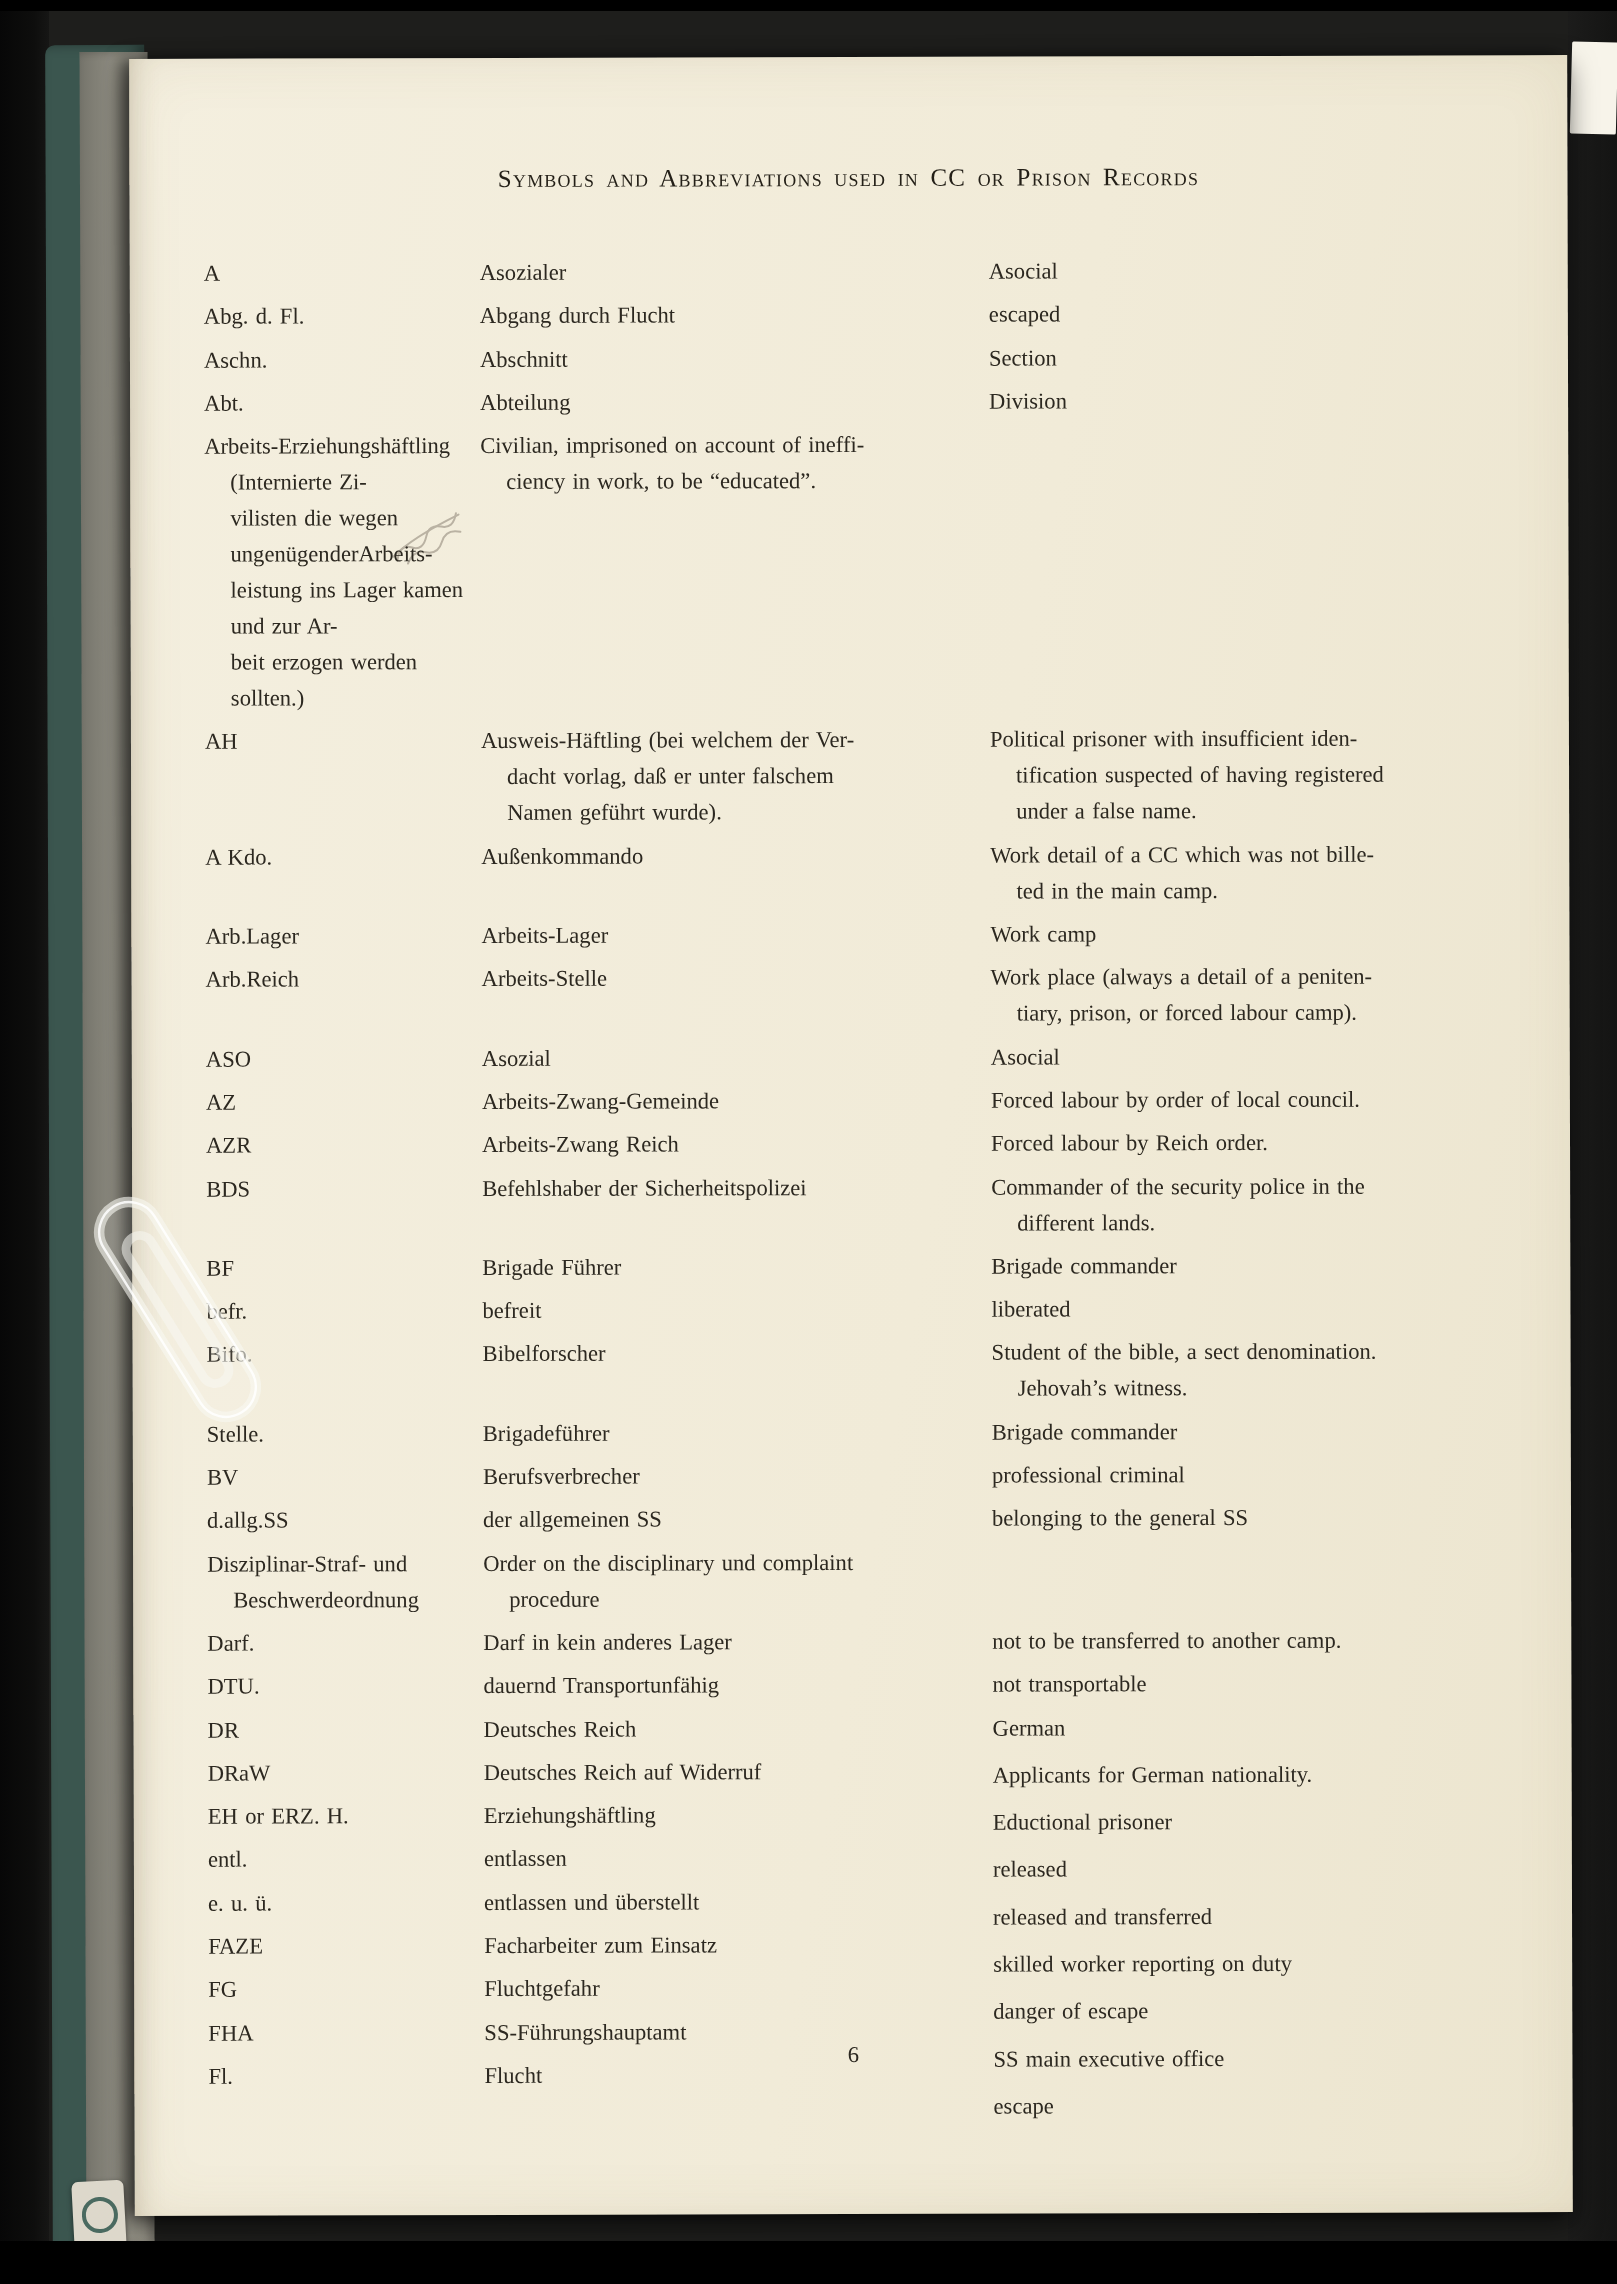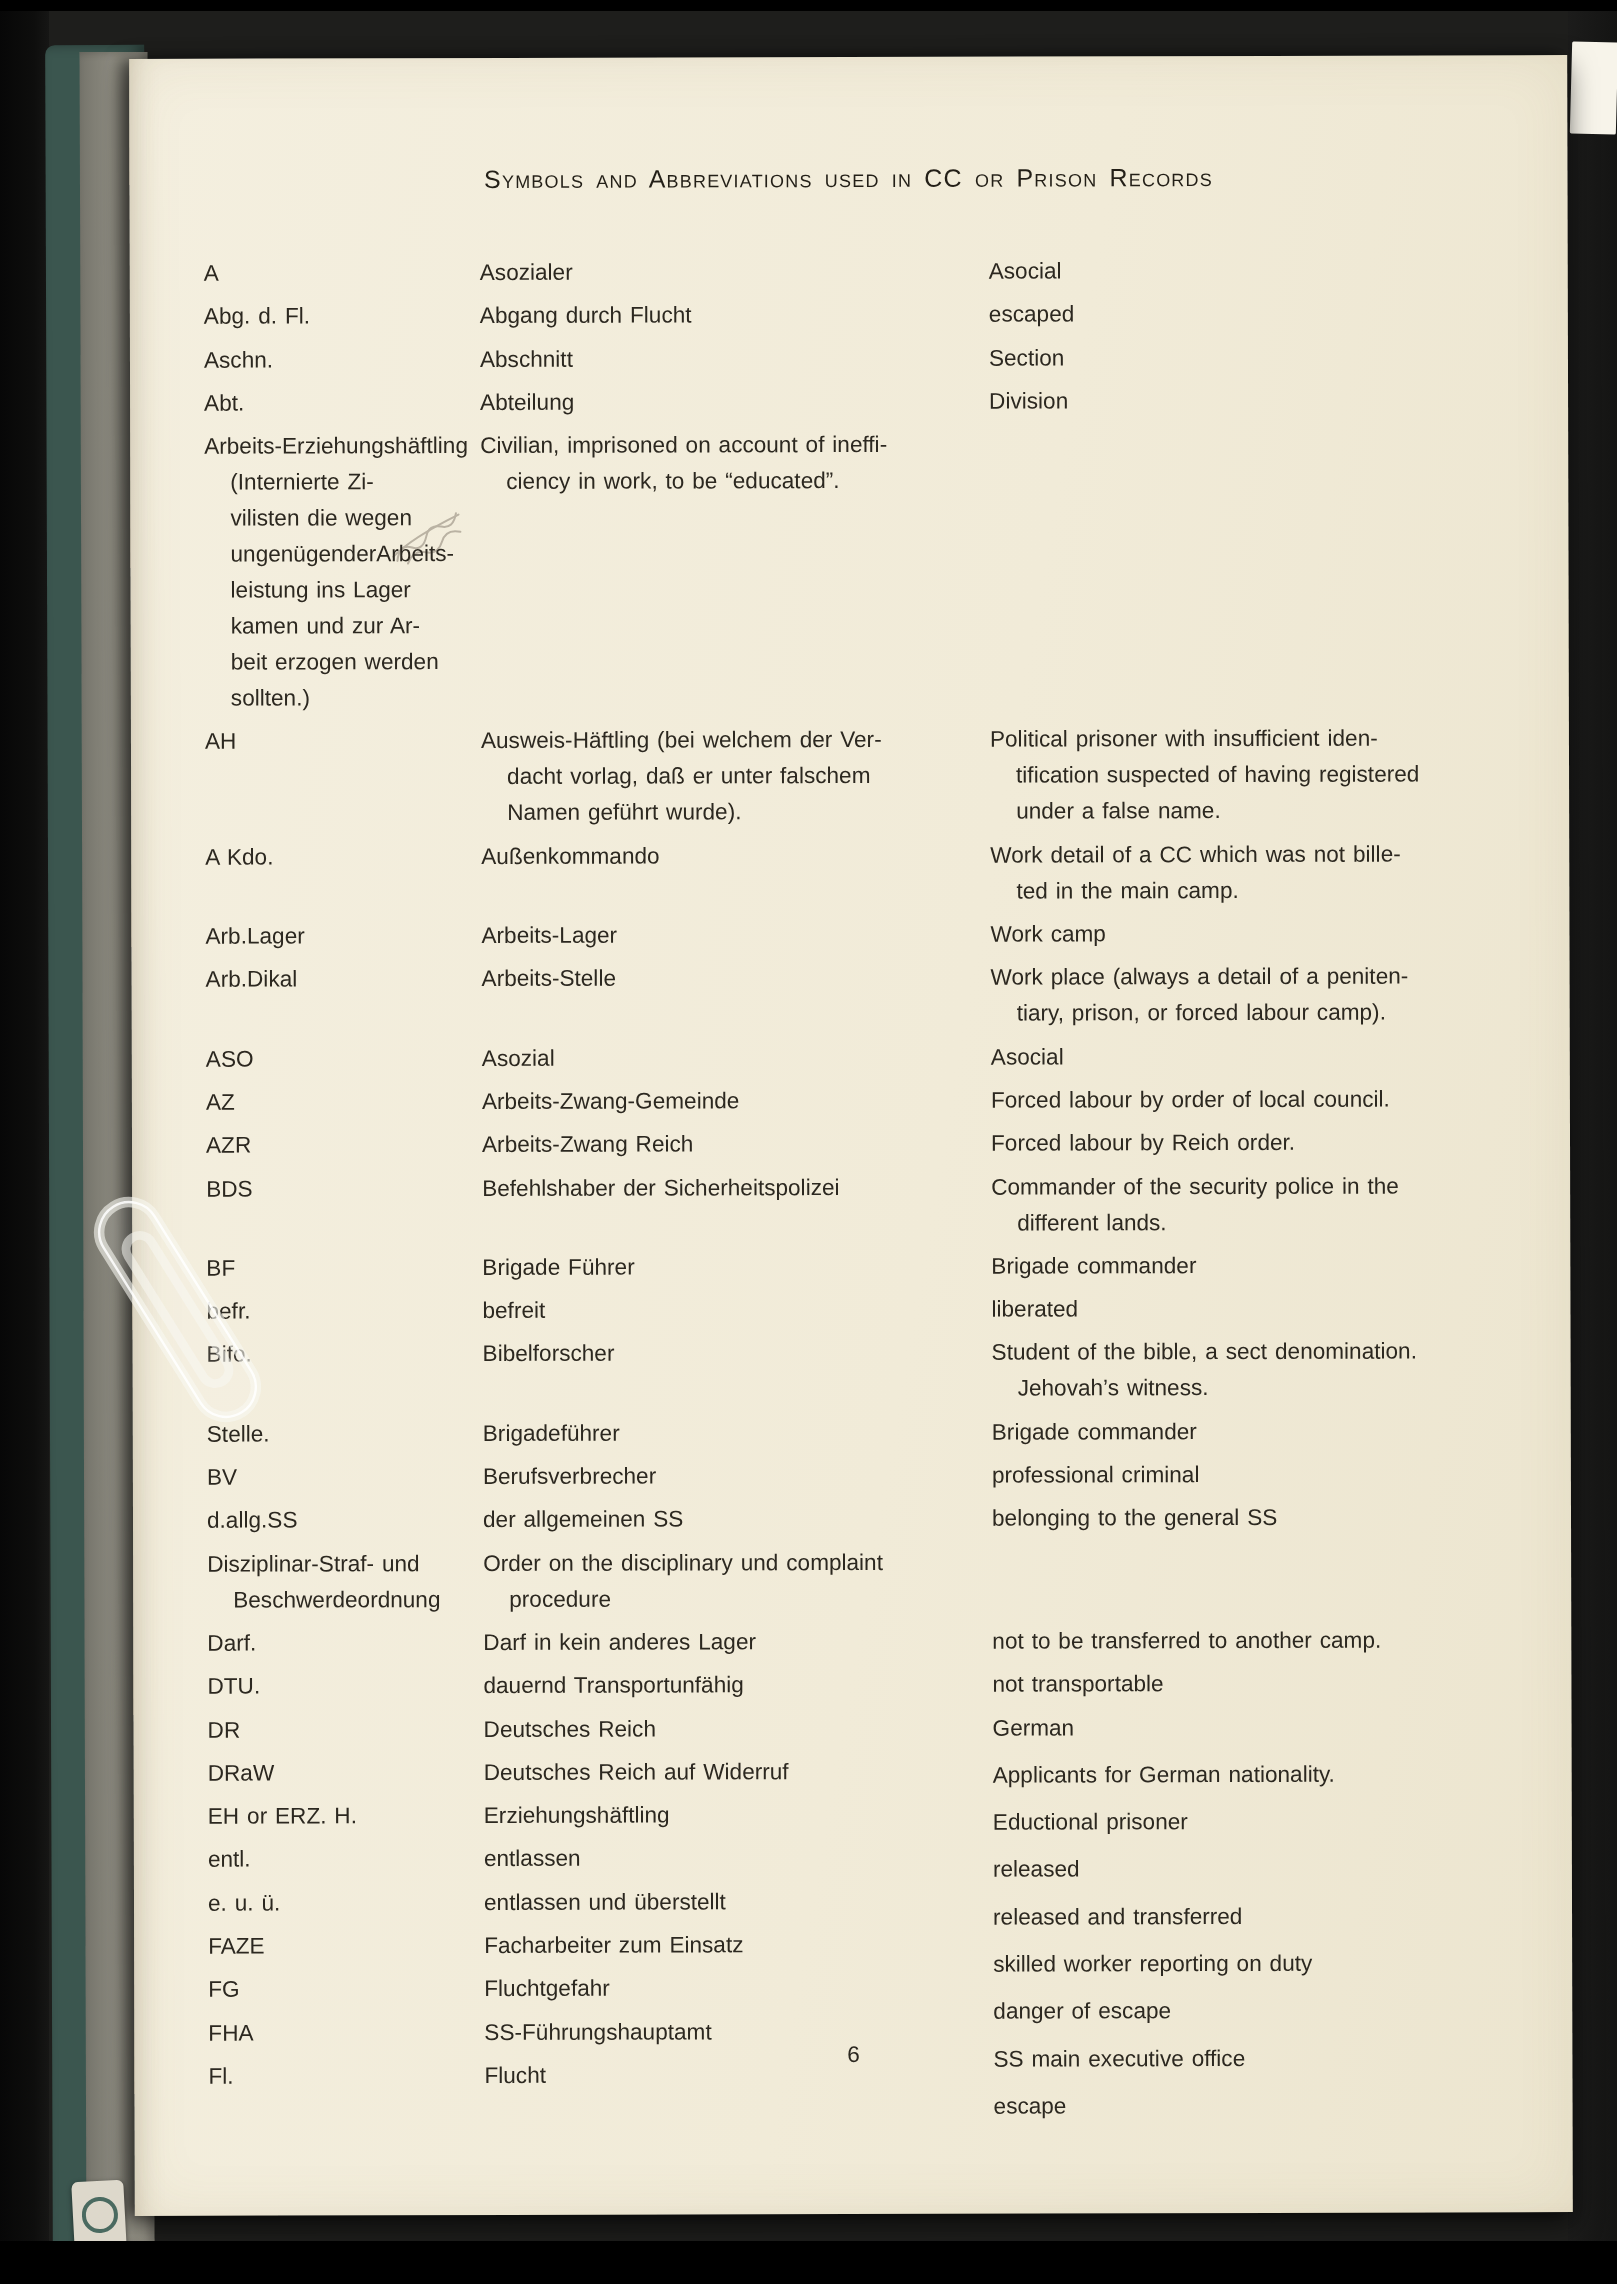--- a/index.html
+++ b/index.html
@@ -1,19 +1,19 @@
 <!DOCTYPE html>
 <html style="--paper-color: #f1ebd8; --cover-color: #3b564f; --ink-color: #2c2820;font-size:13px"><head>
 <meta charset="utf-8">
 <style>
   html,body { margin:0; padding:0; background:#000; }
   .scene {
     position:relative; width:1617px; height:2284px; overflow:hidden;
     background:#1e1e1c;
-    font-family:Liberation Sans, sans-serif;
+    font-family:Liberation Serif, serif;
   }
   .edge-left { position:absolute; left:0; top:0; width:49px; height:100%;
     background:linear-gradient(90deg,#070707 0%, #0e0e0d 70%, #161615 100%); }
   .edge-right { position:absolute; right:0; top:0; width:49px; height:100%;
     background:linear-gradient(270deg,#141413 0%, #1c1c1b 100%); }
 
   .book-cover {
     position:absolute; left:49px; top:45px; width:99px; height:2210px;
     background:linear-gradient(90deg, var(--cover-color,#3b564f) 0%, #32494.3% , #31463f 100%);
     background-color:var(--cover-color,#3b564f);
@@ -149,21 +149,21 @@
 ted in the main camp.</div>
   </div>
 
   <div class="row">
     <div class="cell abbr">Arb.Lager</div>
     <div class="cell german">Arbeits-Lager</div>
     <div class="cell english">Work camp</div>
   </div>
 
   <div class="row">
-    <div class="cell abbr">Arb.Dikal</div>
+    <div class="cell abbr">Arb.Reich</div>
     <div class="cell german">Arbeits-Stelle</div>
     <div class="cell english">Work place (always a detail of a peniten-
 tiary, prison, or forced labour camp).</div>
   </div>
 
   <div class="row">
     <div class="cell abbr">ASO</div>
     <div class="cell german">Asozial</div>
     <div class="cell english">Asocial</div>
   </div>

